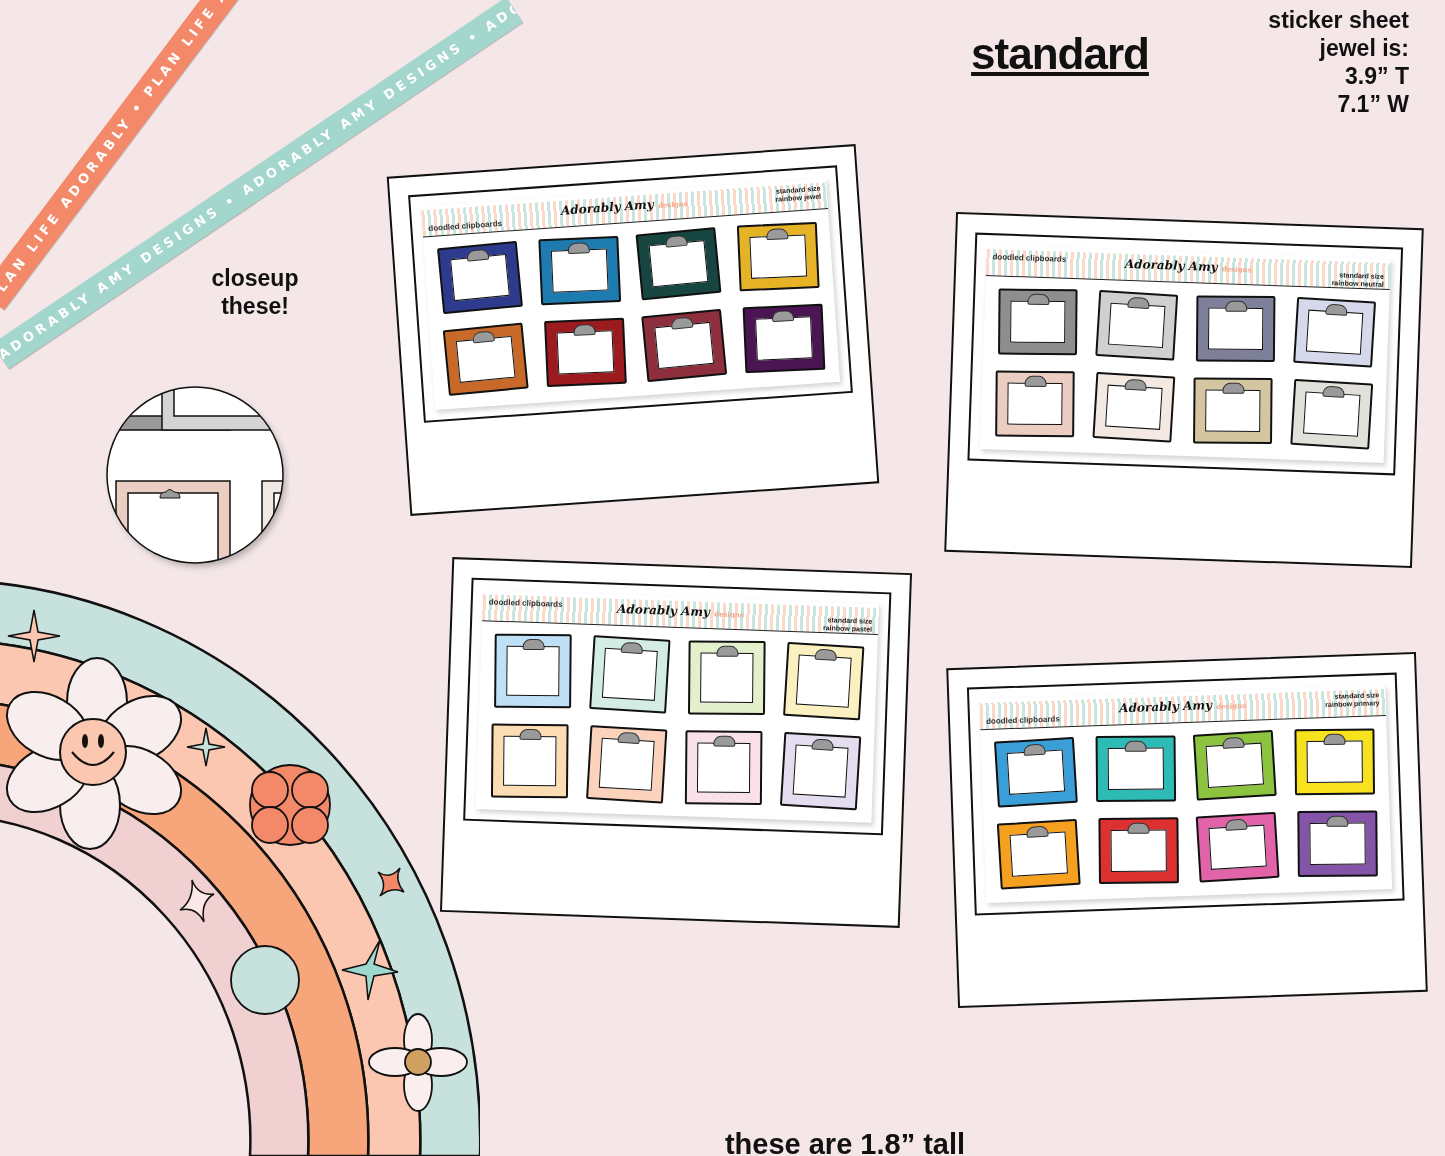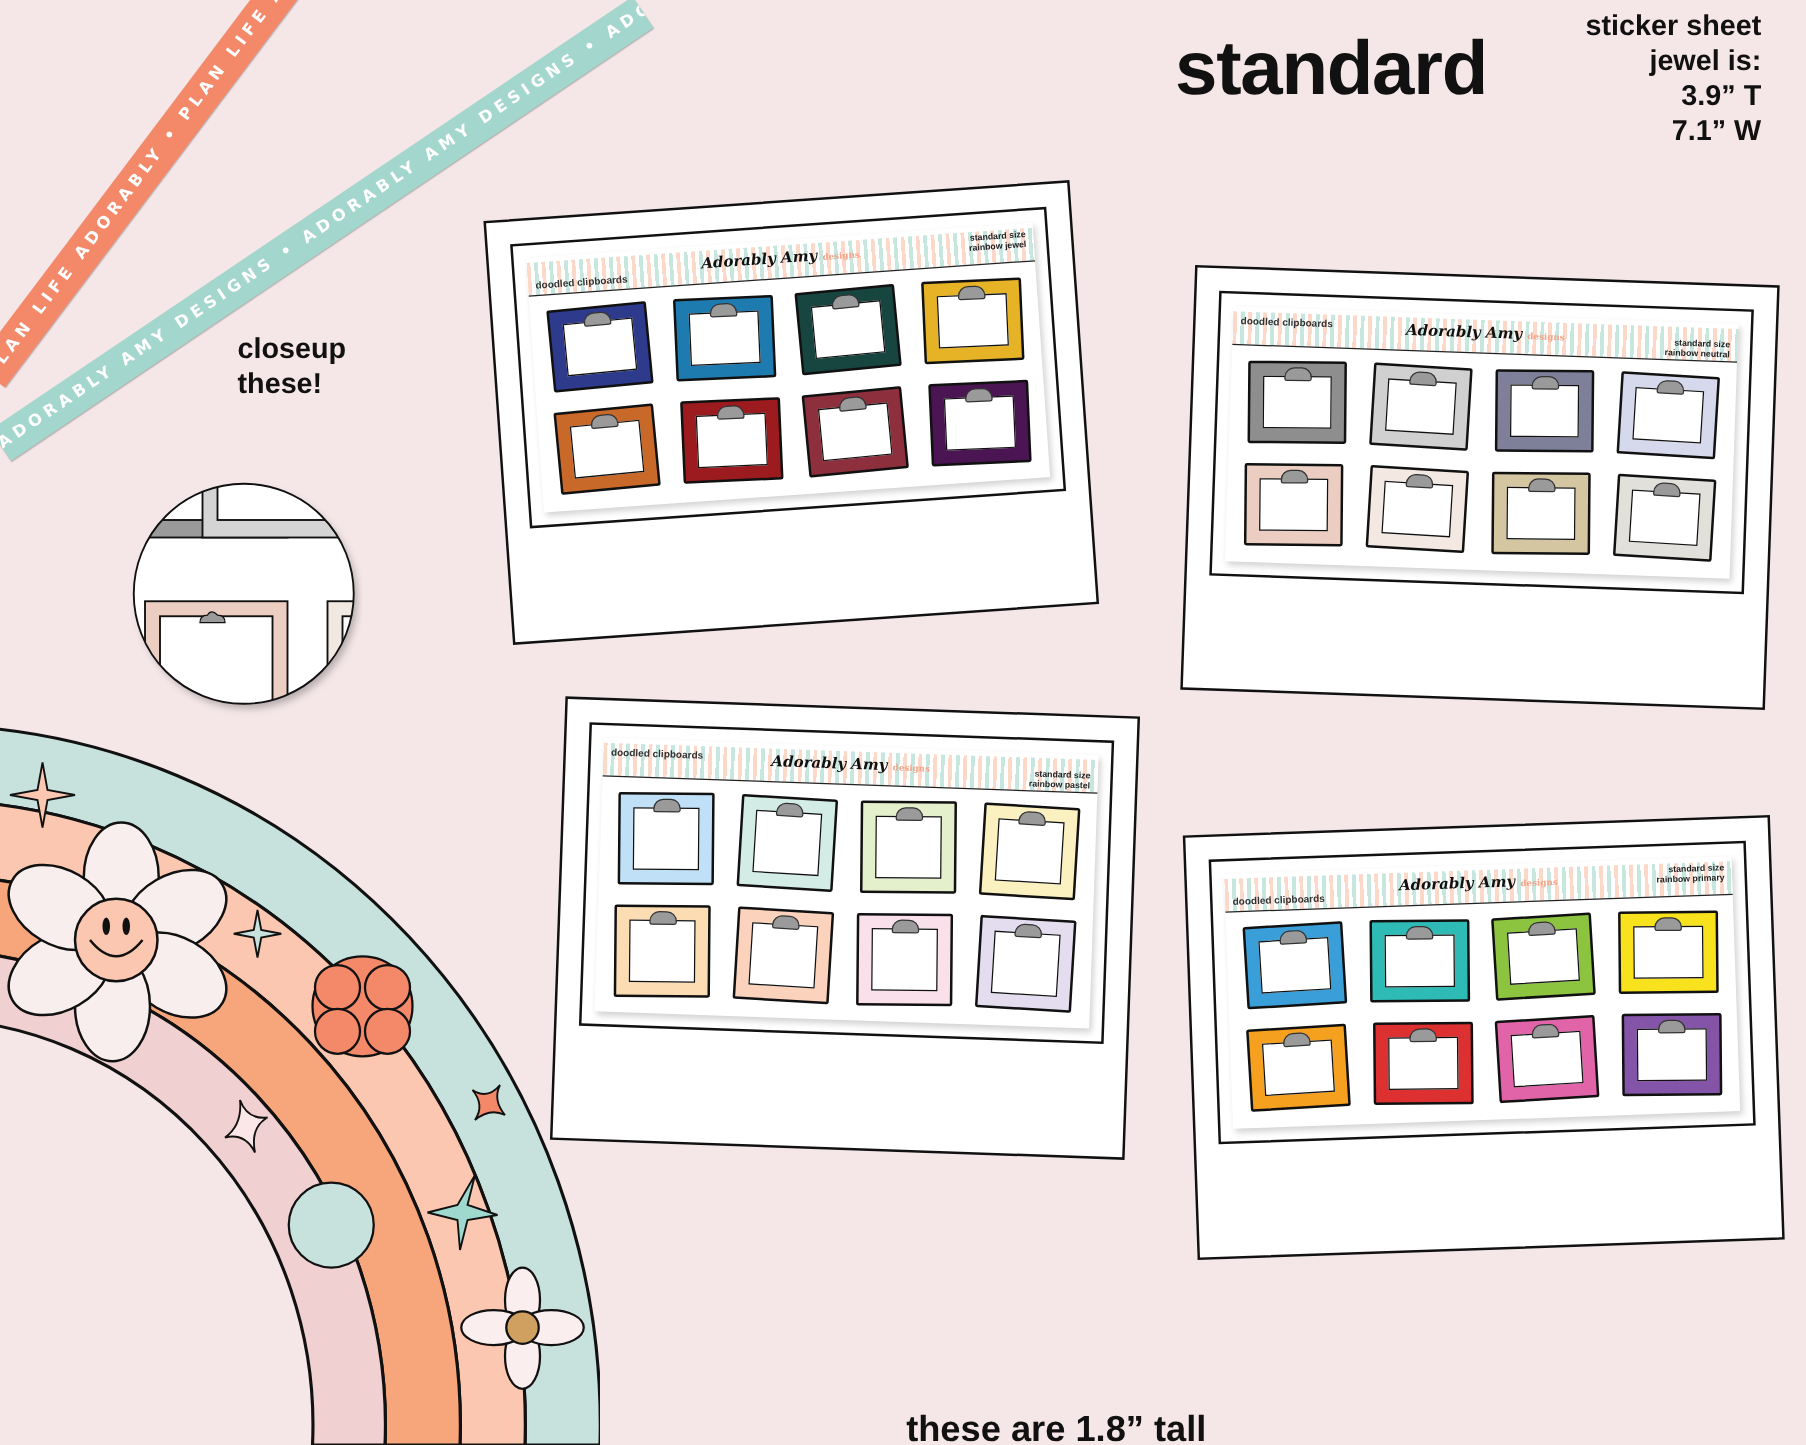--- a/index.html
+++ b/index.html
@@ -18,30 +18,31 @@
     white-space:nowrap; overflow:hidden; transform-origin:0 0;
     font-family:"DejaVu Sans", sans-serif;
     box-shadow:0 1px 1px rgba(0,0,0,0.25);
   }
   .ribbon.orange { background:#f4896a; left:-20px; top:292px; width:620px; transform:rotate(-53deg); }
   .ribbon.teal { background:#a3d6cc; left:-8px; top:344px; width:620px; transform:rotate(-34deg); }
 
   
   .big-title {
     position:absolute; left:940px; top:26px; width:240px;
-    text-align:center; font-size:61px; font-weight:bold; line-height:56px;
+    text-align:center; font-size:44px; font-weight:bold; line-height:56px;
     letter-spacing:-1px;
+    text-decoration:underline;
   }
   .sheet-size {
     position:absolute; left:1244px; top:6px; width:165px;
     text-align:right; font-size:23px; font-weight:bold; line-height:28px;
   }
   .closeup-label {
     position:absolute; left:190px; top:264px; width:130px;
-    font-size:23px; font-weight:bold; line-height:28px;
+    text-align:center; font-size:23px; font-weight:bold; line-height:28px;
   }
   .footer-note {
     position:absolute; left:700px; top:1080px; width:290px;
     text-align:center; font-size:29px; font-weight:bold;margin-top:48px;
   }
 
   
   .polaroid {
     position:absolute; background:#fff; border:2.5px solid #111;
     box-sizing:border-box;

